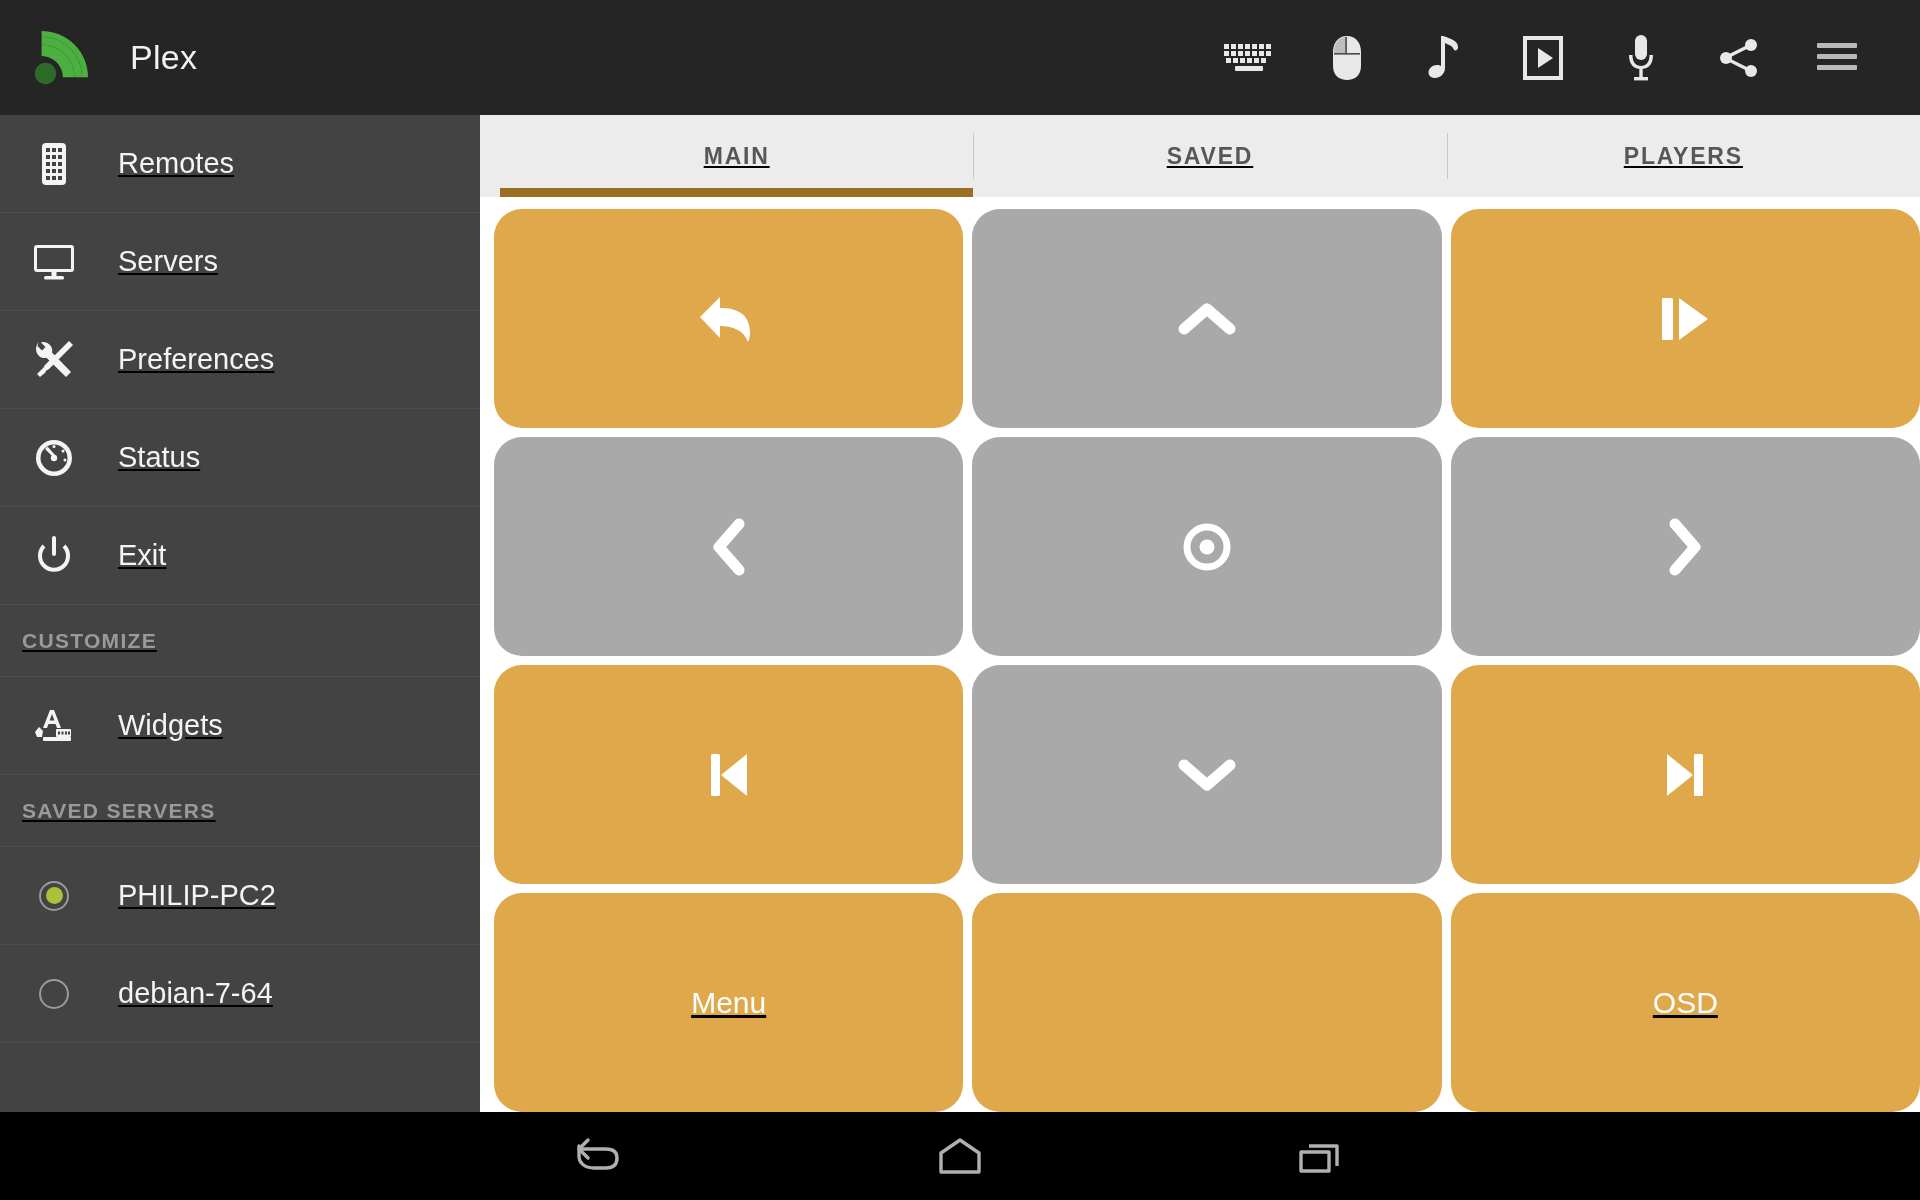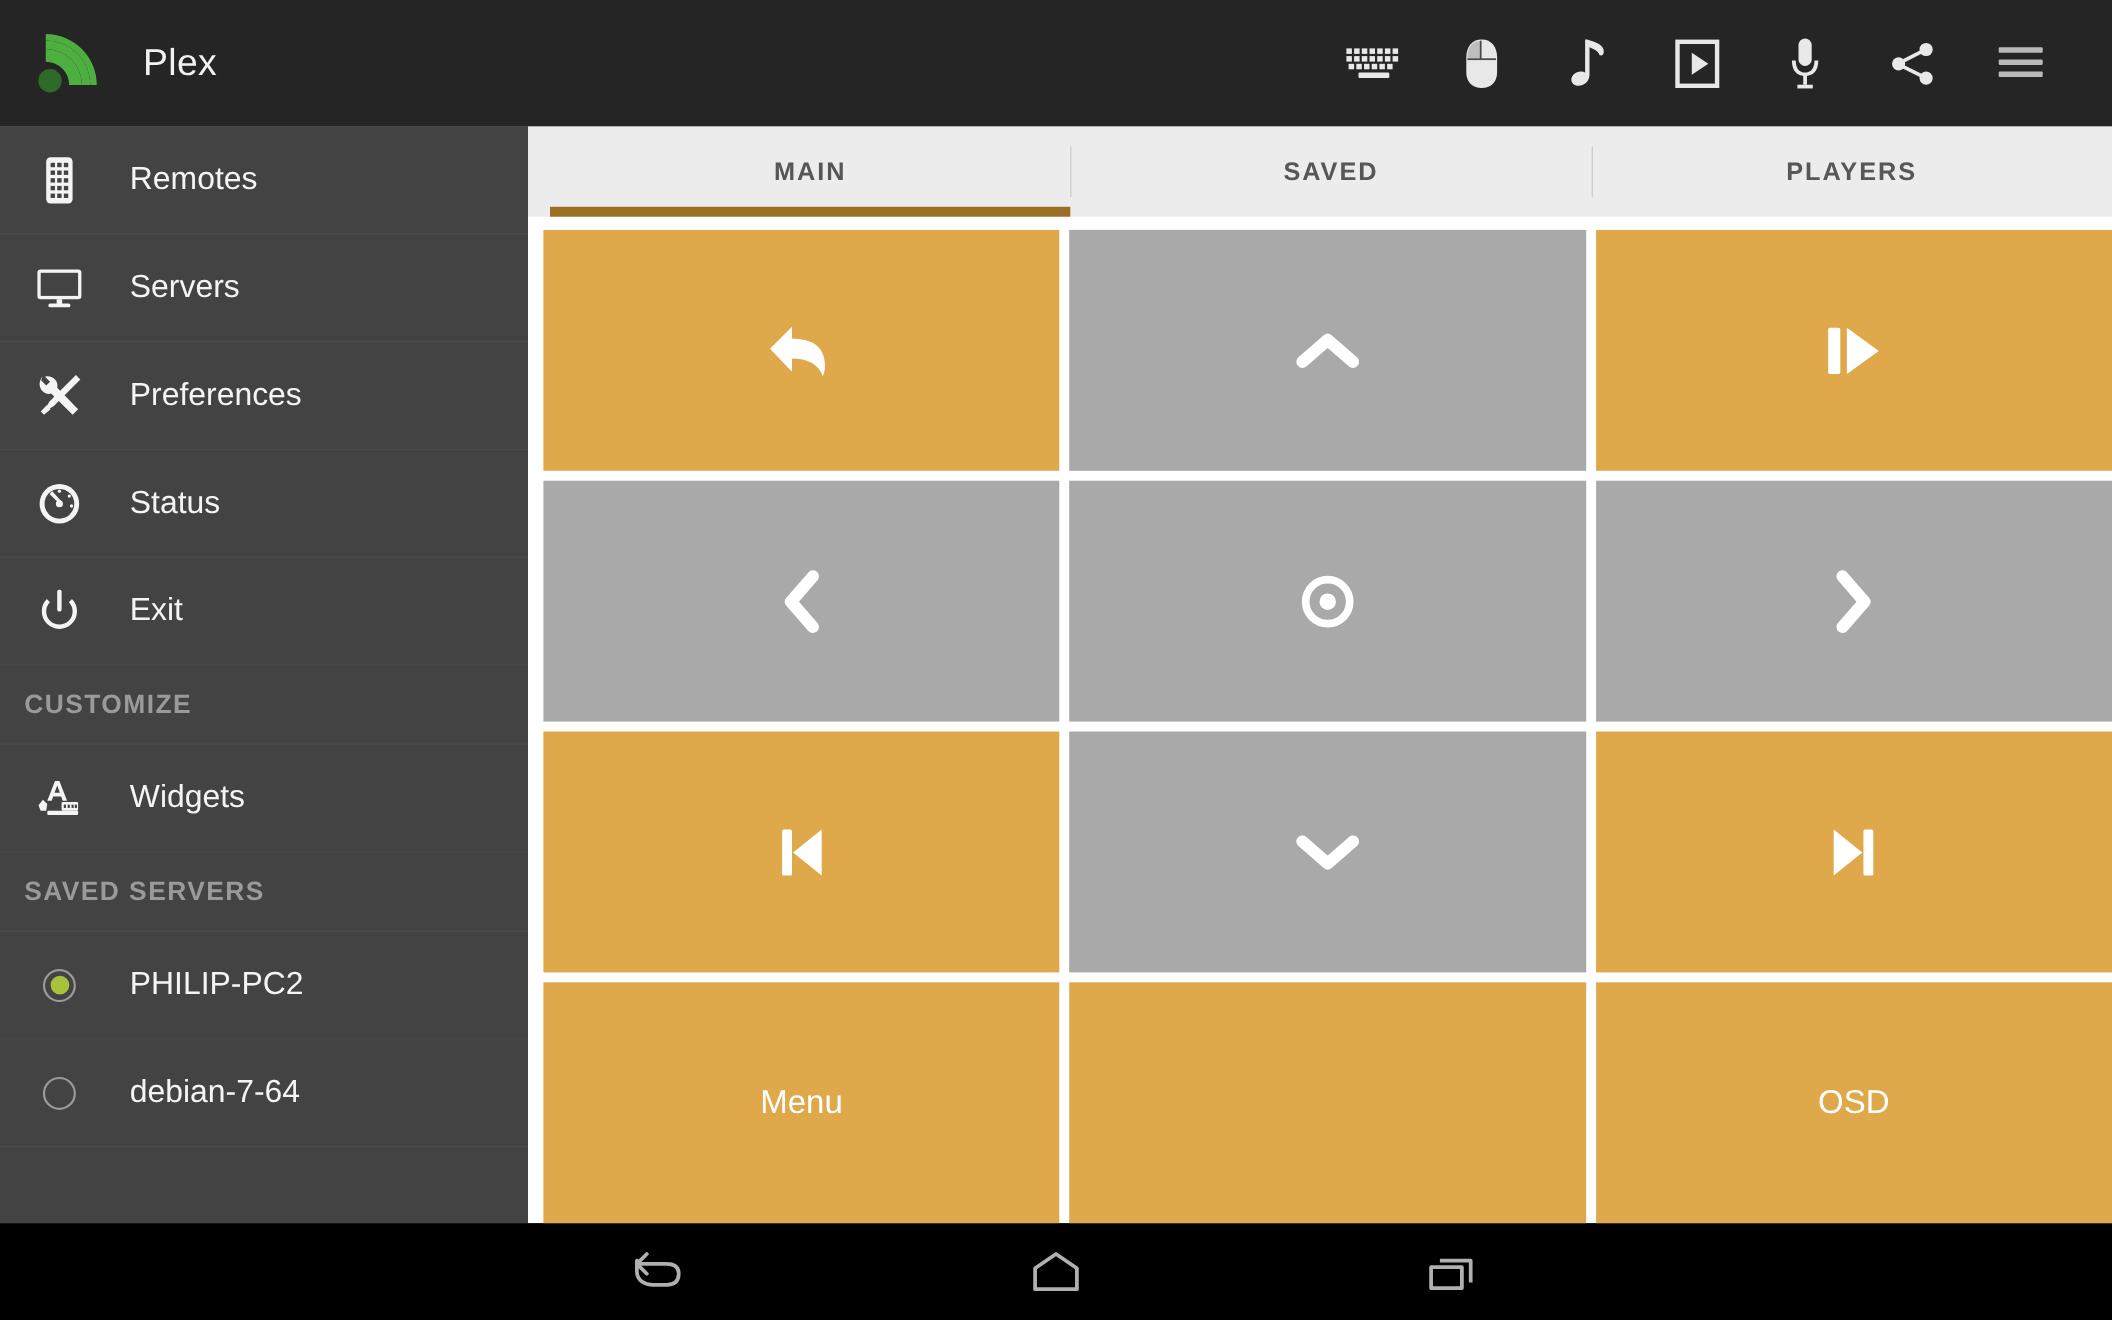--- a/index.html
+++ b/index.html
@@ -46,21 +46,21 @@
     padding-right: 34px;
   }
   .tb-btn {
     width: 98px; height: 115px;
     display: flex; align-items: center; justify-content: center;
     cursor: pointer;
   }
   .tb-btn svg { display: block; }
 
   
-  .body-row { flex: 1 1 auto; display: flex; min-height: 0; background:#fff; }
+  .body-row { flex: 1 1 auto; display: flex; min-height: 0; background:#fff;text-decoration:underline; }
 
   
   .sidebar {
     width: 480px; flex: 0 0 480px;
     background: #434343;
     overflow: hidden;
     position: relative;
   }
   .nav-item {
     height: 98px;
@@ -77,21 +77,21 @@
     color: #f4f4f4;
     font-size: 29px;
     margin-left: 38px;
     white-space: nowrap;
   }
   .nav-section {
     height: 72px;
     display: flex; align-items: center;
     padding-left: 22px;
     color: #9a9a9a;
-    font-size: 24px;
+    font-size: 21px;
     font-weight: bold;
     letter-spacing: 1.3px;
     border-bottom: 1px solid #4d4d4d;
   }
   .server-item { height: 98px; }
   .radio-outer {
     width: 30px; height: 30px; border-radius: 50%;
     border: 2px solid #9a9a9a;
     display: flex; align-items: center; justify-content: center;
   }
@@ -143,20 +143,21 @@
     gap: 9px;
     padding: 12px 0 0 14px;
     background: #ffffff;
     min-height: 0;
   }
   .cell {
     display: flex; align-items: center; justify-content: center;
     cursor: pointer;
     position: relative;
     overflow: hidden;
+    border-radius: 28px;
   }
   .cell.orange { background: #dfa84b; }
   .cell.gray   { background: #a9a9a9; }
   .cell-label {
     color: #ffffff;
     font-size: 30px;
   }
   .cell svg { display: block; }
 
   

